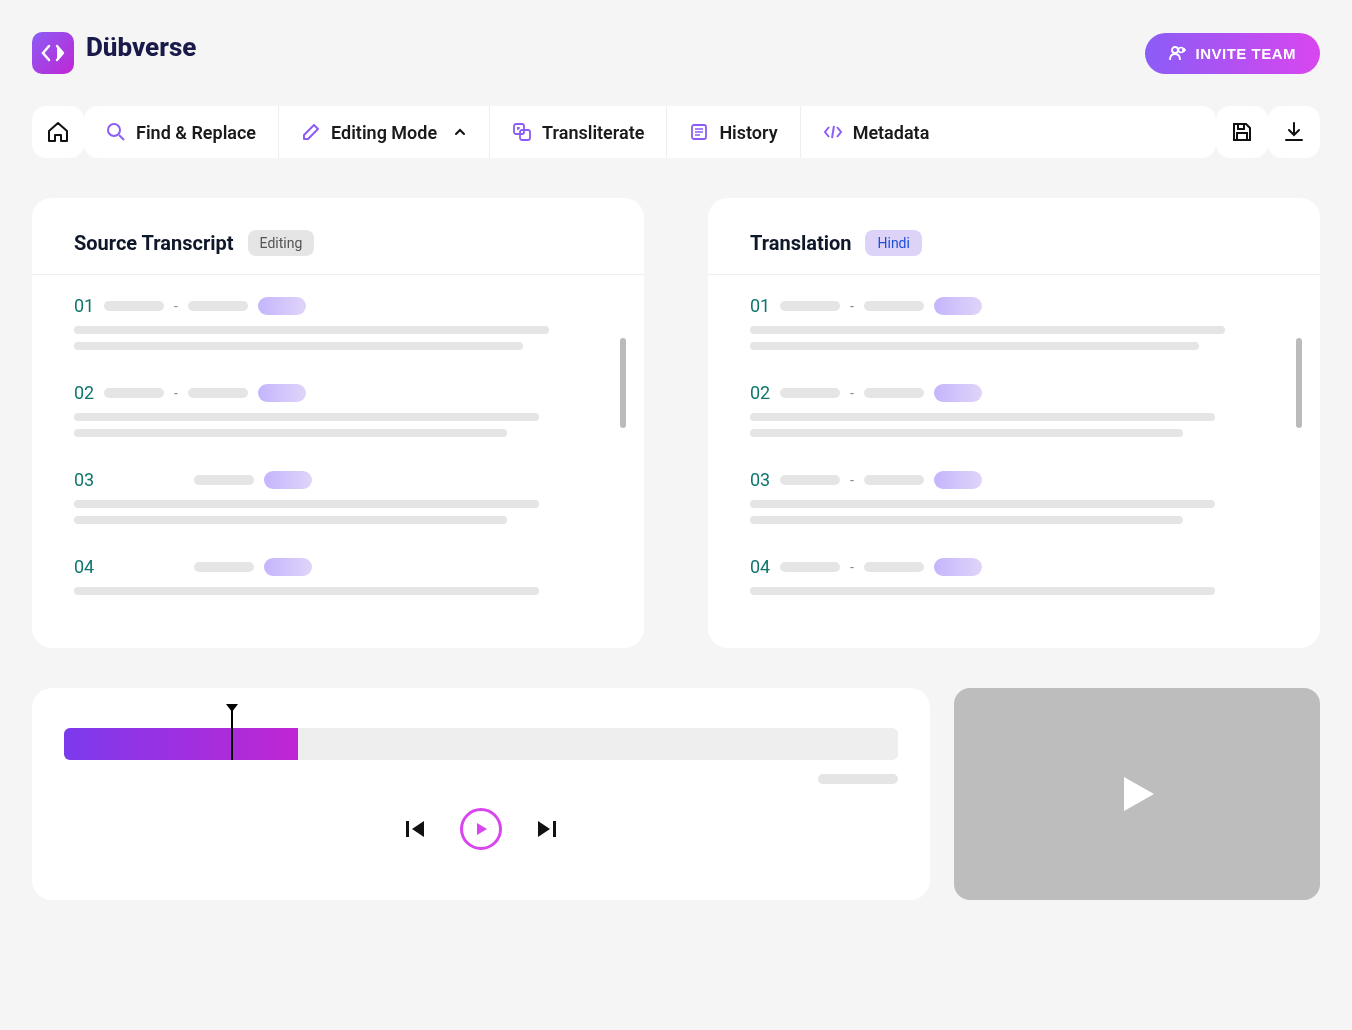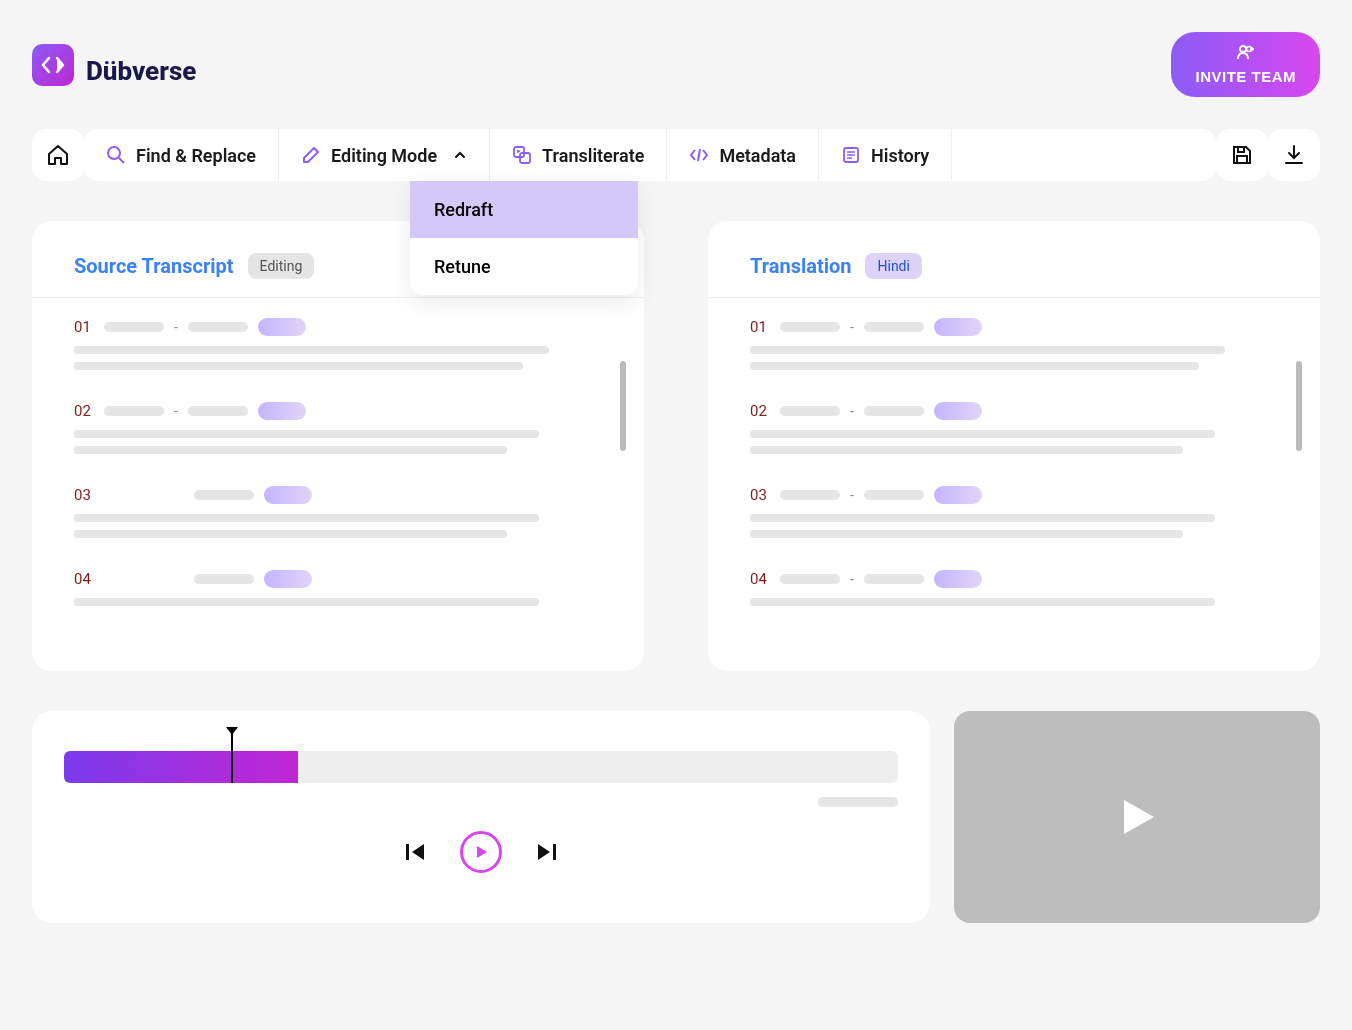--- a/index.html
+++ b/index.html
@@ -11,21 +11,21 @@
       padding: 32px;
     }
     .header {
       display: flex;
       justify-content: space-between;
       align-items: center;
       margin-bottom: 32px;
     }
     .logo-wrap {
       display: flex;
-      align-items: flex-end;
+      align-items: flex-start;
       gap: 12px;
     }
     .logo-icon {
       width: 42px;
       height: 42px;
       background: linear-gradient(135deg, #8b5cf6, #c026d3);
       border-radius: 10px;
       display: flex;
       align-items: center;
       justify-content: center;
@@ -41,21 +41,20 @@
       border: none;
       border-radius: 24px;
       padding: 12px 24px;
       font-size: 15px;
       font-weight: 700;
       letter-spacing: 0.5px;
       display: flex;
       align-items: center;
       gap: 8px;
       cursor: pointer;
-      flex-direction: column;
     }
     .toolbar-row {
       display: flex;
       margin-bottom: 40px;
       position: relative;
     }
     .home-btn {
       width: 52px;
       height: 52px;
       background: white;
@@ -135,21 +134,21 @@
     .panel-header {
       display: flex;
       align-items: center;
       gap: 14px;
       padding: 32px 42px 18px;
       border-bottom: 1px solid #eee;
     }
     .panel-title {
       font-size: 20px;
       font-weight: 700;
-      color: #3b82f6;
+      color: #0f172a;
     }
     .lang-badge {
       background: #e5e5e5;
       border-radius: 8px;
       padding: 5px 12px;
       font-size: 14px;
       color: #555;
     }
     .lang-badge.hindi {
       background: #ddd3f9;
@@ -163,22 +162,22 @@
     .row {
       margin-bottom: 32px;
     }
     .row-top {
       display: flex;
       align-items: center;
       gap: 10px;
       margin-bottom: 10px;
     }
     .row-num {
-      font-size: 15px;
-      color: #7f1d1d;
+      font-size: 18px;
+      color: #0f766e;
       width: 20px;
     }
     .placeholder-sm {
       height: 10px;
       width: 60px;
       background: #e5e5e5;
       border-radius: 5px;
     }
     .dash { color: #888; font-size:14px; }
     .pill {
@@ -335,39 +334,35 @@
             <rect x="2" y="2" width="10" height="10" rx="2" stroke="#8b5cf6" stroke-width="1.8"></rect>
             <rect x="8" y="8" width="10" height="10" rx="2" stroke="#8b5cf6" stroke-width="1.8"></rect>
             <path d="M5 6 L8 6 M6 5 L6 8" stroke="#8b5cf6" stroke-width="1.5"></path>
           </svg>
       </span>
       <span>Transliterate</span>
     </div>
     <div class="tool-item">
       <span class="tool-icon">
         <svg width="20" height="20" viewBox="0 0 20 20" fill="none">
-            <path d="M6 5 L2 10 L6 15 M14 5 L18 10 L14 15 M11 4 L9 16" stroke="#8b5cf6" stroke-width="2" fill="none"></path>
+            <rect x="3" y="3" width="14" height="14" rx="2" stroke="#8b5cf6" stroke-width="1.8"></rect>
+            <path d="M6 7 H14 M6 10 H14 M6 13 H11" stroke="#8b5cf6" stroke-width="1.5"></path>
           </svg>
       </span>
-      <span>Metadata</span>
+      <span>History</span>
     </div>
     <div class="tool-item">
       <span class="tool-icon">
         <svg width="20" height="20" viewBox="0 0 20 20" fill="none">
-            <rect x="3" y="3" width="14" height="14" rx="2" stroke="#8b5cf6" stroke-width="1.8"></rect>
-            <path d="M6 7 H14 M6 10 H14 M6 13 H11" stroke="#8b5cf6" stroke-width="1.5"></path>
+            <path d="M6 5 L2 10 L6 15 M14 5 L18 10 L14 15 M11 4 L9 16" stroke="#8b5cf6" stroke-width="2" fill="none"></path>
           </svg>
       </span>
-      <span>History</span>
-    </div>
-
-    <div class="dropdown">
-      <div class="dropdown-item selected">Redraft</div>
-      <div class="dropdown-item">Retune</div>
-    </div>
+      <span>Metadata</span>
+    </div>
+
   </div>
 
   <button class="icon-btn">
     <svg width="24" height="24" viewBox="0 0 24 24" fill="none">
       <path d="M4 4 H16 L20 8 V20 H4 Z" stroke="#111" stroke-width="2" fill="none"></path>
       <rect x="8" y="4" width="6" height="5" stroke="#111" stroke-width="2"></rect>
       <rect x="7" y="13" width="10" height="7" stroke="#111" stroke-width="2"></rect>
     </svg>
   </button>
   <button class="icon-btn">

